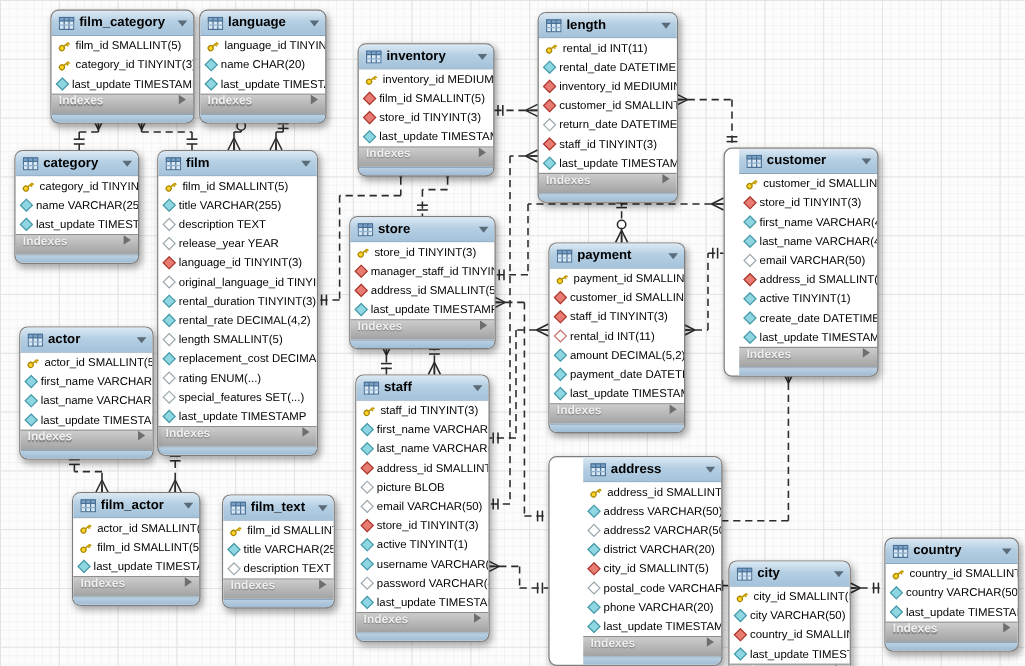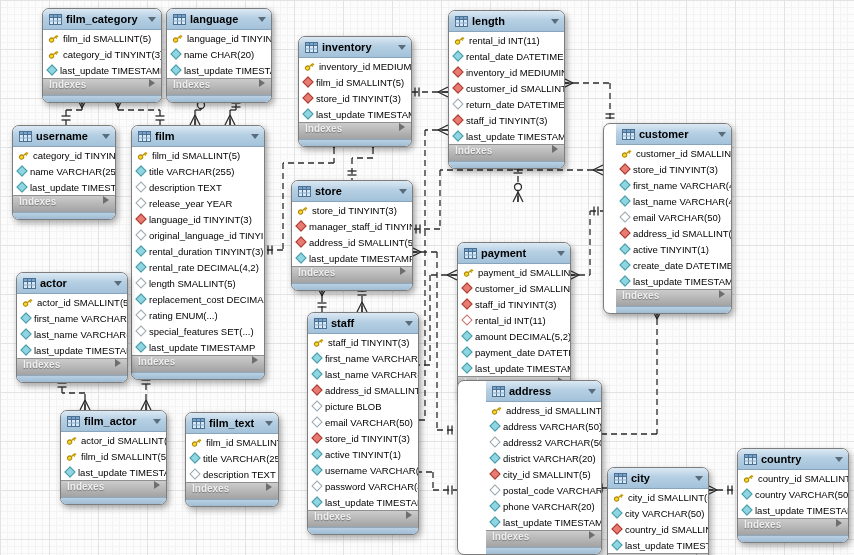--- a/index.html
+++ b/index.html
@@ -444,21 +444,21 @@
     </div>
     <div class="tbl" style="left: 12px; top: 125px; width: 102px;">
       <div class="tbl-header">
         <svg width="13" height="11" style="flex: 0 0 13px;">
           <rect x="0.5" y="0.5" width="12" height="10" fill="#d9e8f5" stroke="#4a7094"></rect>
           <rect x="0.5" y="0.5" width="12" height="3" fill="#7ba3c9" stroke="#4a7094"></rect>
           <line x1="4.5" y1="0.5" x2="4.5" y2="10.5" stroke="#4a7094"></line>
           <line x1="8.5" y1="0.5" x2="8.5" y2="10.5" stroke="#4a7094"></line>
           <line x1="0.5" y1="7" x2="12.5" y2="7" stroke="#8fb0cb"></line>
         </svg>
-        <span class="tbl-title">username</span>
+        <span class="tbl-title">category</span>
         <span class="hdr-arrow"></span>
       </div>
       <div class="tbl-rows">
         <div class="tbl-row">
           <svg width="11" height="11" style="flex: 0 0 11px;">
             <g transform="rotate(-40 5.5 5.5)">
               <circle cx="3" cy="5.5" r="2.1" fill="#ffd42a" stroke="#a88500" stroke-width="1"></circle>
               <line x1="5.1" y1="5.5" x2="10" y2="5.5" stroke="#c29a00" stroke-width="1.4"></line>
               <line x1="8" y1="5.5" x2="8" y2="7.6" stroke="#c29a00" stroke-width="1.4"></line>
               <line x1="9.8" y1="5.5" x2="9.8" y2="7.2" stroke="#c29a00" stroke-width="1.4"></line>
@@ -659,21 +659,21 @@
           <span class="dia dia-col"></span>
           <span class="coltext">last_update TIMESTAMP</span>
         </div>
       </div>
       <div class="tbl-footer">
         <span class="footer-label">Indexes</span>
         <span class="footer-arrow"></span>
       </div>
       <div class="tbl-cap"></div>
     </div>
-    <div class="tbl" style="left: 457px; top: 202px; width: 112px; margin-top: 40px;">
+    <div class="tbl" style="left: 457px; top: 202px; width: 112px;">
       <div class="tbl-header">
         <svg width="13" height="11" style="flex: 0 0 13px;">
           <rect x="0.5" y="0.5" width="12" height="10" fill="#d9e8f5" stroke="#4a7094"></rect>
           <rect x="0.5" y="0.5" width="12" height="3" fill="#7ba3c9" stroke="#4a7094"></rect>
           <line x1="4.5" y1="0.5" x2="4.5" y2="10.5" stroke="#4a7094"></line>
           <line x1="8.5" y1="0.5" x2="8.5" y2="10.5" stroke="#4a7094"></line>
           <line x1="0.5" y1="7" x2="12.5" y2="7" stroke="#8fb0cb"></line>
         </svg>
         <span class="tbl-title">payment</span>
         <span class="hdr-arrow"></span>
@@ -757,21 +757,21 @@
           <span class="dia dia-col"></span>
           <span class="coltext">last_update TIMESTAMP</span>
         </div>
       </div>
       <div class="tbl-footer">
         <span class="footer-label">Indexes</span>
         <span class="footer-arrow"></span>
       </div>
       <div class="tbl-cap"></div>
     </div>
-    <div class="tbl" style="left: 296px; top: 312px; width: 110px; margin-left: 11px;">
+    <div class="tbl" style="left: 296px; top: 312px; width: 110px;">
       <div class="tbl-header">
         <svg width="13" height="11" style="flex: 0 0 13px;">
           <rect x="0.5" y="0.5" width="12" height="10" fill="#d9e8f5" stroke="#4a7094"></rect>
           <rect x="0.5" y="0.5" width="12" height="3" fill="#7ba3c9" stroke="#4a7094"></rect>
           <line x1="4.5" y1="0.5" x2="4.5" y2="10.5" stroke="#4a7094"></line>
           <line x1="8.5" y1="0.5" x2="8.5" y2="10.5" stroke="#4a7094"></line>
           <line x1="0.5" y1="7" x2="12.5" y2="7" stroke="#8fb0cb"></line>
         </svg>
         <span class="tbl-title">staff</span>
         <span class="hdr-arrow"></span>

